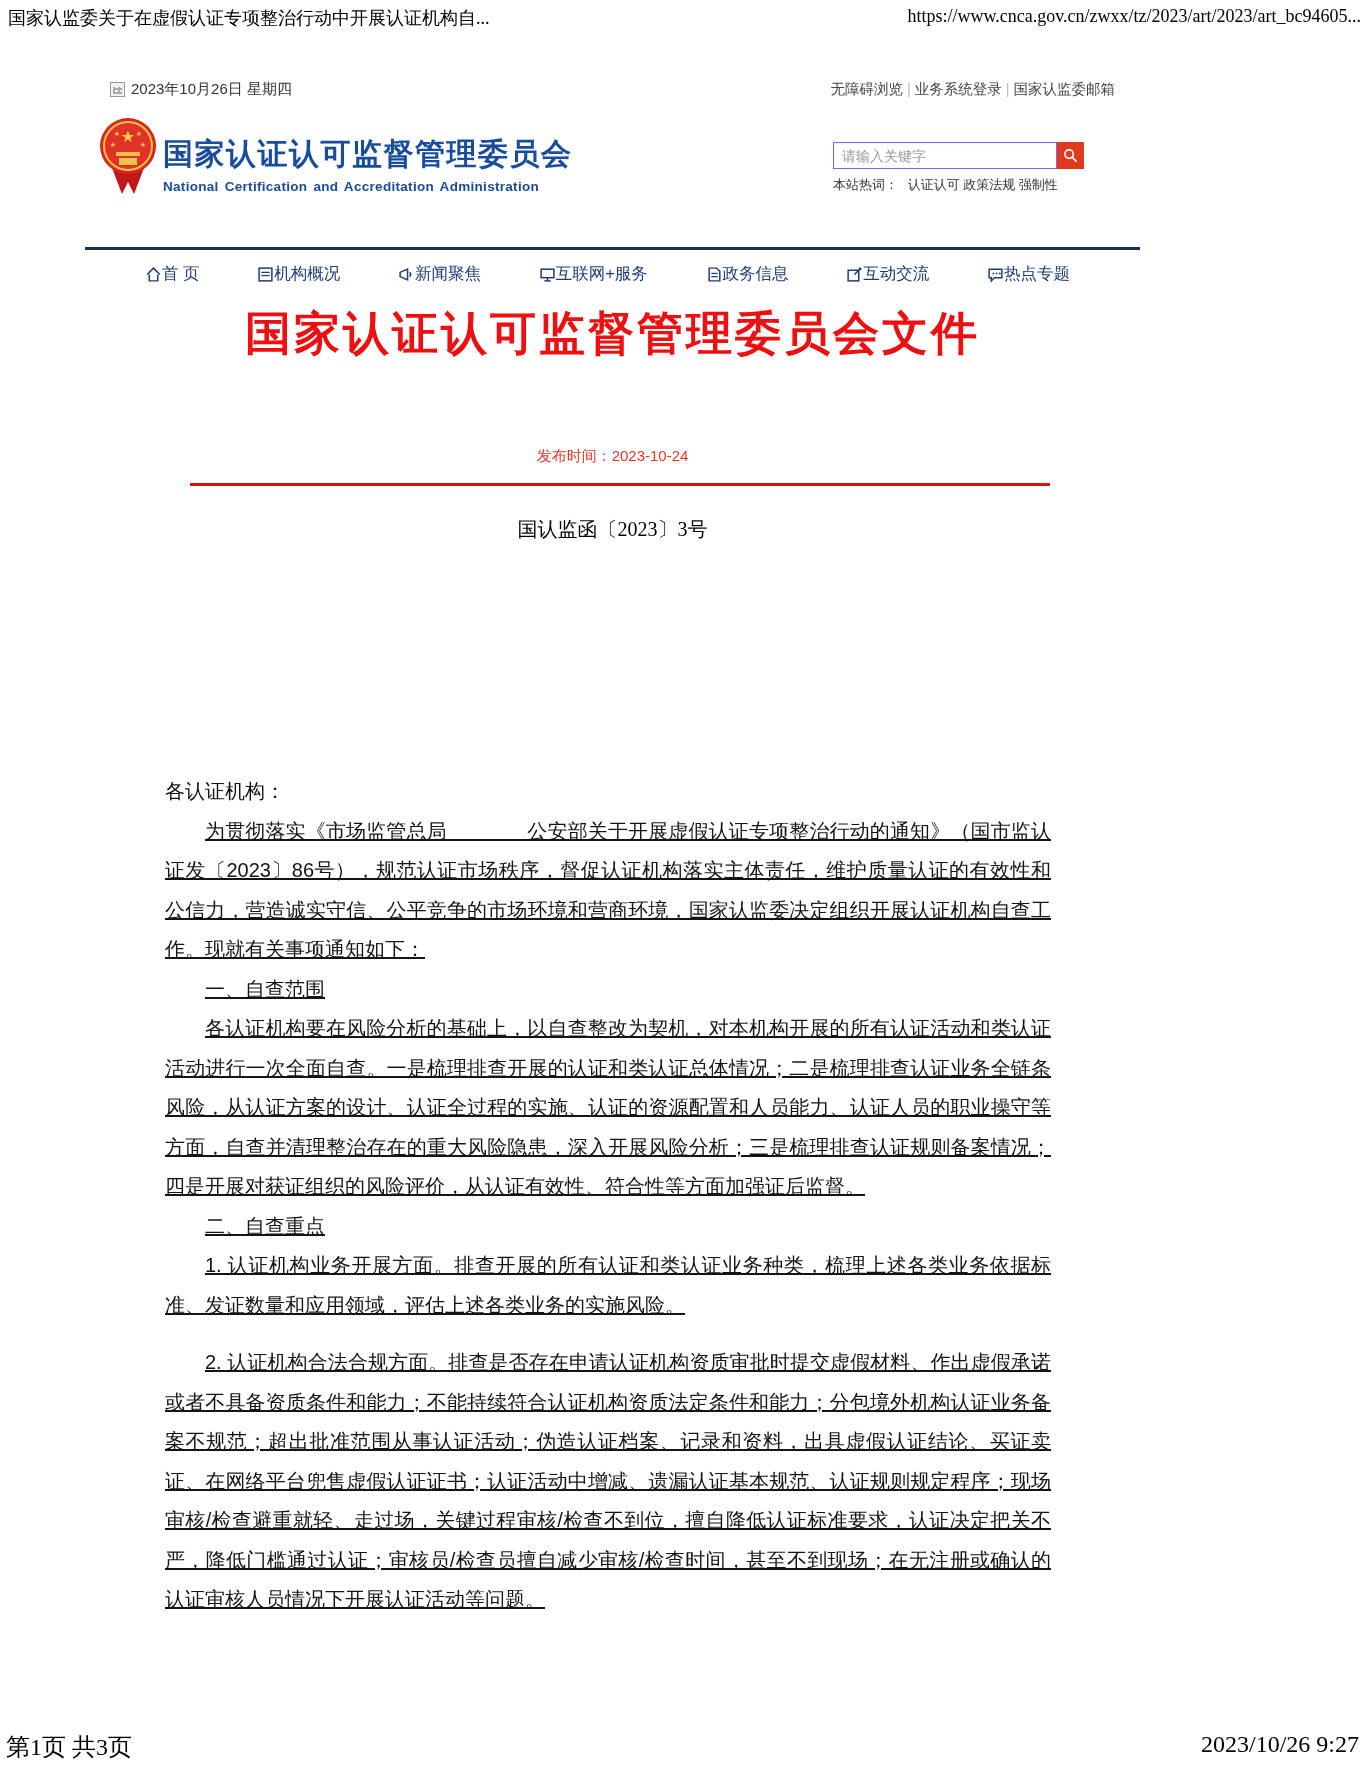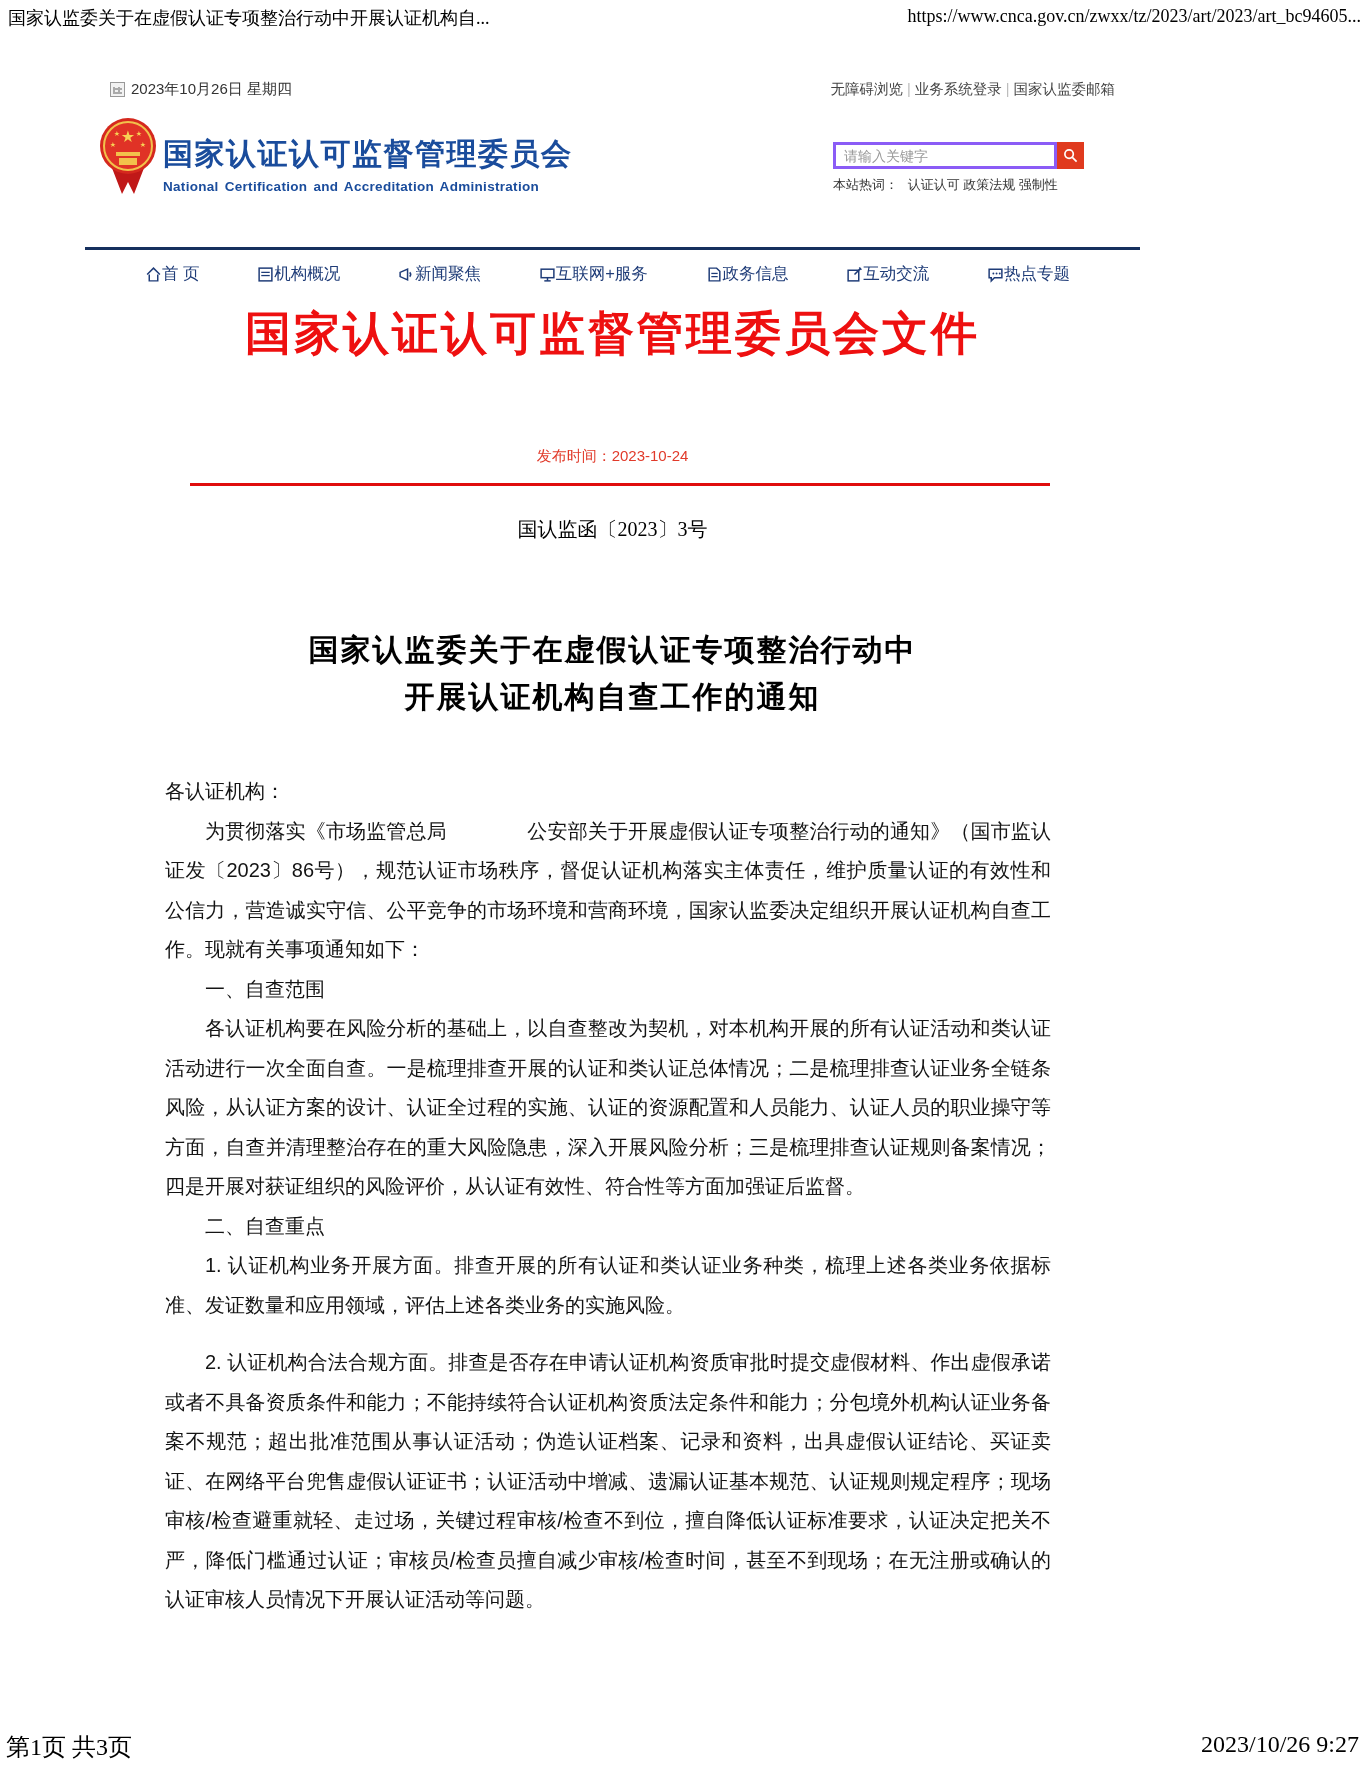--- a/index.html
+++ b/index.html
@@ -34,21 +34,21 @@
   
   .masthead { position:absolute; top:110px; left:0; right:0; height:110px; }
   .emblem { position:absolute; left:13px; top:6px; width:60px; height:80px; }
   .orgname { position:absolute; left:78px; top:24px; }
   .orgname .cn { font-size:30px; font-weight:bold; color:#1a4c9c; letter-spacing:1.5px; }
   .orgname .en { margin-top:4px; font-size:13.5px; font-weight:bold; color:#1a4c9c;
                  letter-spacing:0.3px; word-spacing:2px; }
 
   .searchbox { position:absolute; left:748px; top:32px; width:252px; }
   .searchbox .row { display:flex; }
-  .searchbox input { width:224px; height:27px; border:3px solid #8b5cf6; padding:0 8px;
+  .searchbox input { width:224px; height:27px; border:1px solid #8b5cf6; padding:0 8px;
                      font-size:14px; color:#333; outline:none; }
   .searchbox input::placeholder { color:#999; }
   .search-btn { width:27px; height:27px; border:none; background:#e03a1e; cursor:pointer;
                 display:flex; align-items:center; justify-content:center; }
   .hotwords { margin-top:7px; font-size:13px; color:#333; white-space:nowrap; }
   .hotwords .words { margin-left:6px; color:#333; cursor:pointer; }
 
   
   .nav { position:absolute; top:247px; left:0; width:100%; border-top:3px solid #16305e;
          padding:13px 70px 0 60px; display:flex; justify-content:space-between; }
@@ -66,21 +66,21 @@
   .doc-number { position:absolute; top:516px; left:0; width:100%; text-align:center;
                 font-family:"Liberation Serif", serif; font-size:20px; color:#000; }
   .doc-title { position:absolute; top:626px; left:0; width:100%; text-align:center;
                font-family:"Liberation Serif", serif; font-weight:bold; font-size:30px;
                line-height:47px; color:#000; letter-spacing:2px; }
 
   
   .doc-body { position:absolute; top:772px; left:80px; width:886px;
               font-size:20px; line-height:39.5px; color:#141414; text-align:justify; }
   .doc-body p { margin:0; }
-  .doc-body p.indent { text-indent:2em; }
+  .doc-body p.indent { text-indent:2em;text-decoration:underline; }
   .doc-body p.gap-top { margin-top:18px; }
 </style>
 </head>
 <body>
 
 <div class="canvas">
 
   <div class="print-header">
     <span>国家认监委关于在虚假认证专项整治行动中开展认证机构自...</span>
     <span>https://www.cnca.gov.cn/zwxx/tz/2023/art/2023/art_bc94605...</span>
@@ -196,24 +196,20 @@
     <div class="doc-banner">国家认证认可监督管理委员会文件</div>
 
     <div class="pubdate">
       <span>发布时间：</span><span>2023-10-24</span>
     </div>
 
     <div class="red-rule"></div>
 
     <div class="doc-number">国认监函〔2023〕3号</div>
 
-    <div class="doc-title">
-      <div>国家认监委关于在虚假认证专项整治行动中</div>
-      <div>开展认证机构自查工作的通知</div>
-    </div>
 
     <div class="doc-body">
       <p>各认证机构：</p>
       <p class="indent">为贯彻落实《市场监管总局　　　　公安部关于开展虚假认证专项整治行动的通知》（国市监认证发〔2023〕86号），规范认证市场秩序，督促认证机构落实主体责任，维护质量认证的有效性和公信力，营造诚实守信、公平竞争的市场环境和营商环境，国家认监委决定组织开展认证机构自查工作。现就有关事项通知如下：</p>
       <p class="indent">一、自查范围</p>
       <p class="indent">各认证机构要在风险分析的基础上，以自查整改为契机，对本机构开展的所有认证活动和类认证活动进行一次全面自查。一是梳理排查开展的认证和类认证总体情况；二是梳理排查认证业务全链条风险，从认证方案的设计、认证全过程的实施、认证的资源配置和人员能力、认证人员的职业操守等方面，自查并清理整治存在的重大风险隐患，深入开展风险分析；三是梳理排查认证规则备案情况；四是开展对获证组织的风险评价，从认证有效性、符合性等方面加强证后监督。</p>
       <p class="indent">二、自查重点</p>
       <p class="indent">1. 认证机构业务开展方面。排查开展的所有认证和类认证业务种类，梳理上述各类业务依据标准、发证数量和应用领域，评估上述各类业务的实施风险。</p>
       <p class="indent gap-top">2. 认证机构合法合规方面。排查是否存在申请认证机构资质审批时提交虚假材料、作出虚假承诺或者不具备资质条件和能力；不能持续符合认证机构资质法定条件和能力；分包境外机构认证业务备案不规范；超出批准范围从事认证活动；伪造认证档案、记录和资料，出具虚假认证结论、买证卖证、在网络平台兜售虚假认证证书；认证活动中增减、遗漏认证基本规范、认证规则规定程序；现场审核/检查避重就轻、走过场，关键过程审核/检查不到位，擅自降低认证标准要求，认证决定把关不严，降低门槛通过认证；审核员/检查员擅自减少审核/检查时间，甚至不到现场；在无注册或确认的认证审核人员情况下开展认证活动等问题。</p>
     </div>

